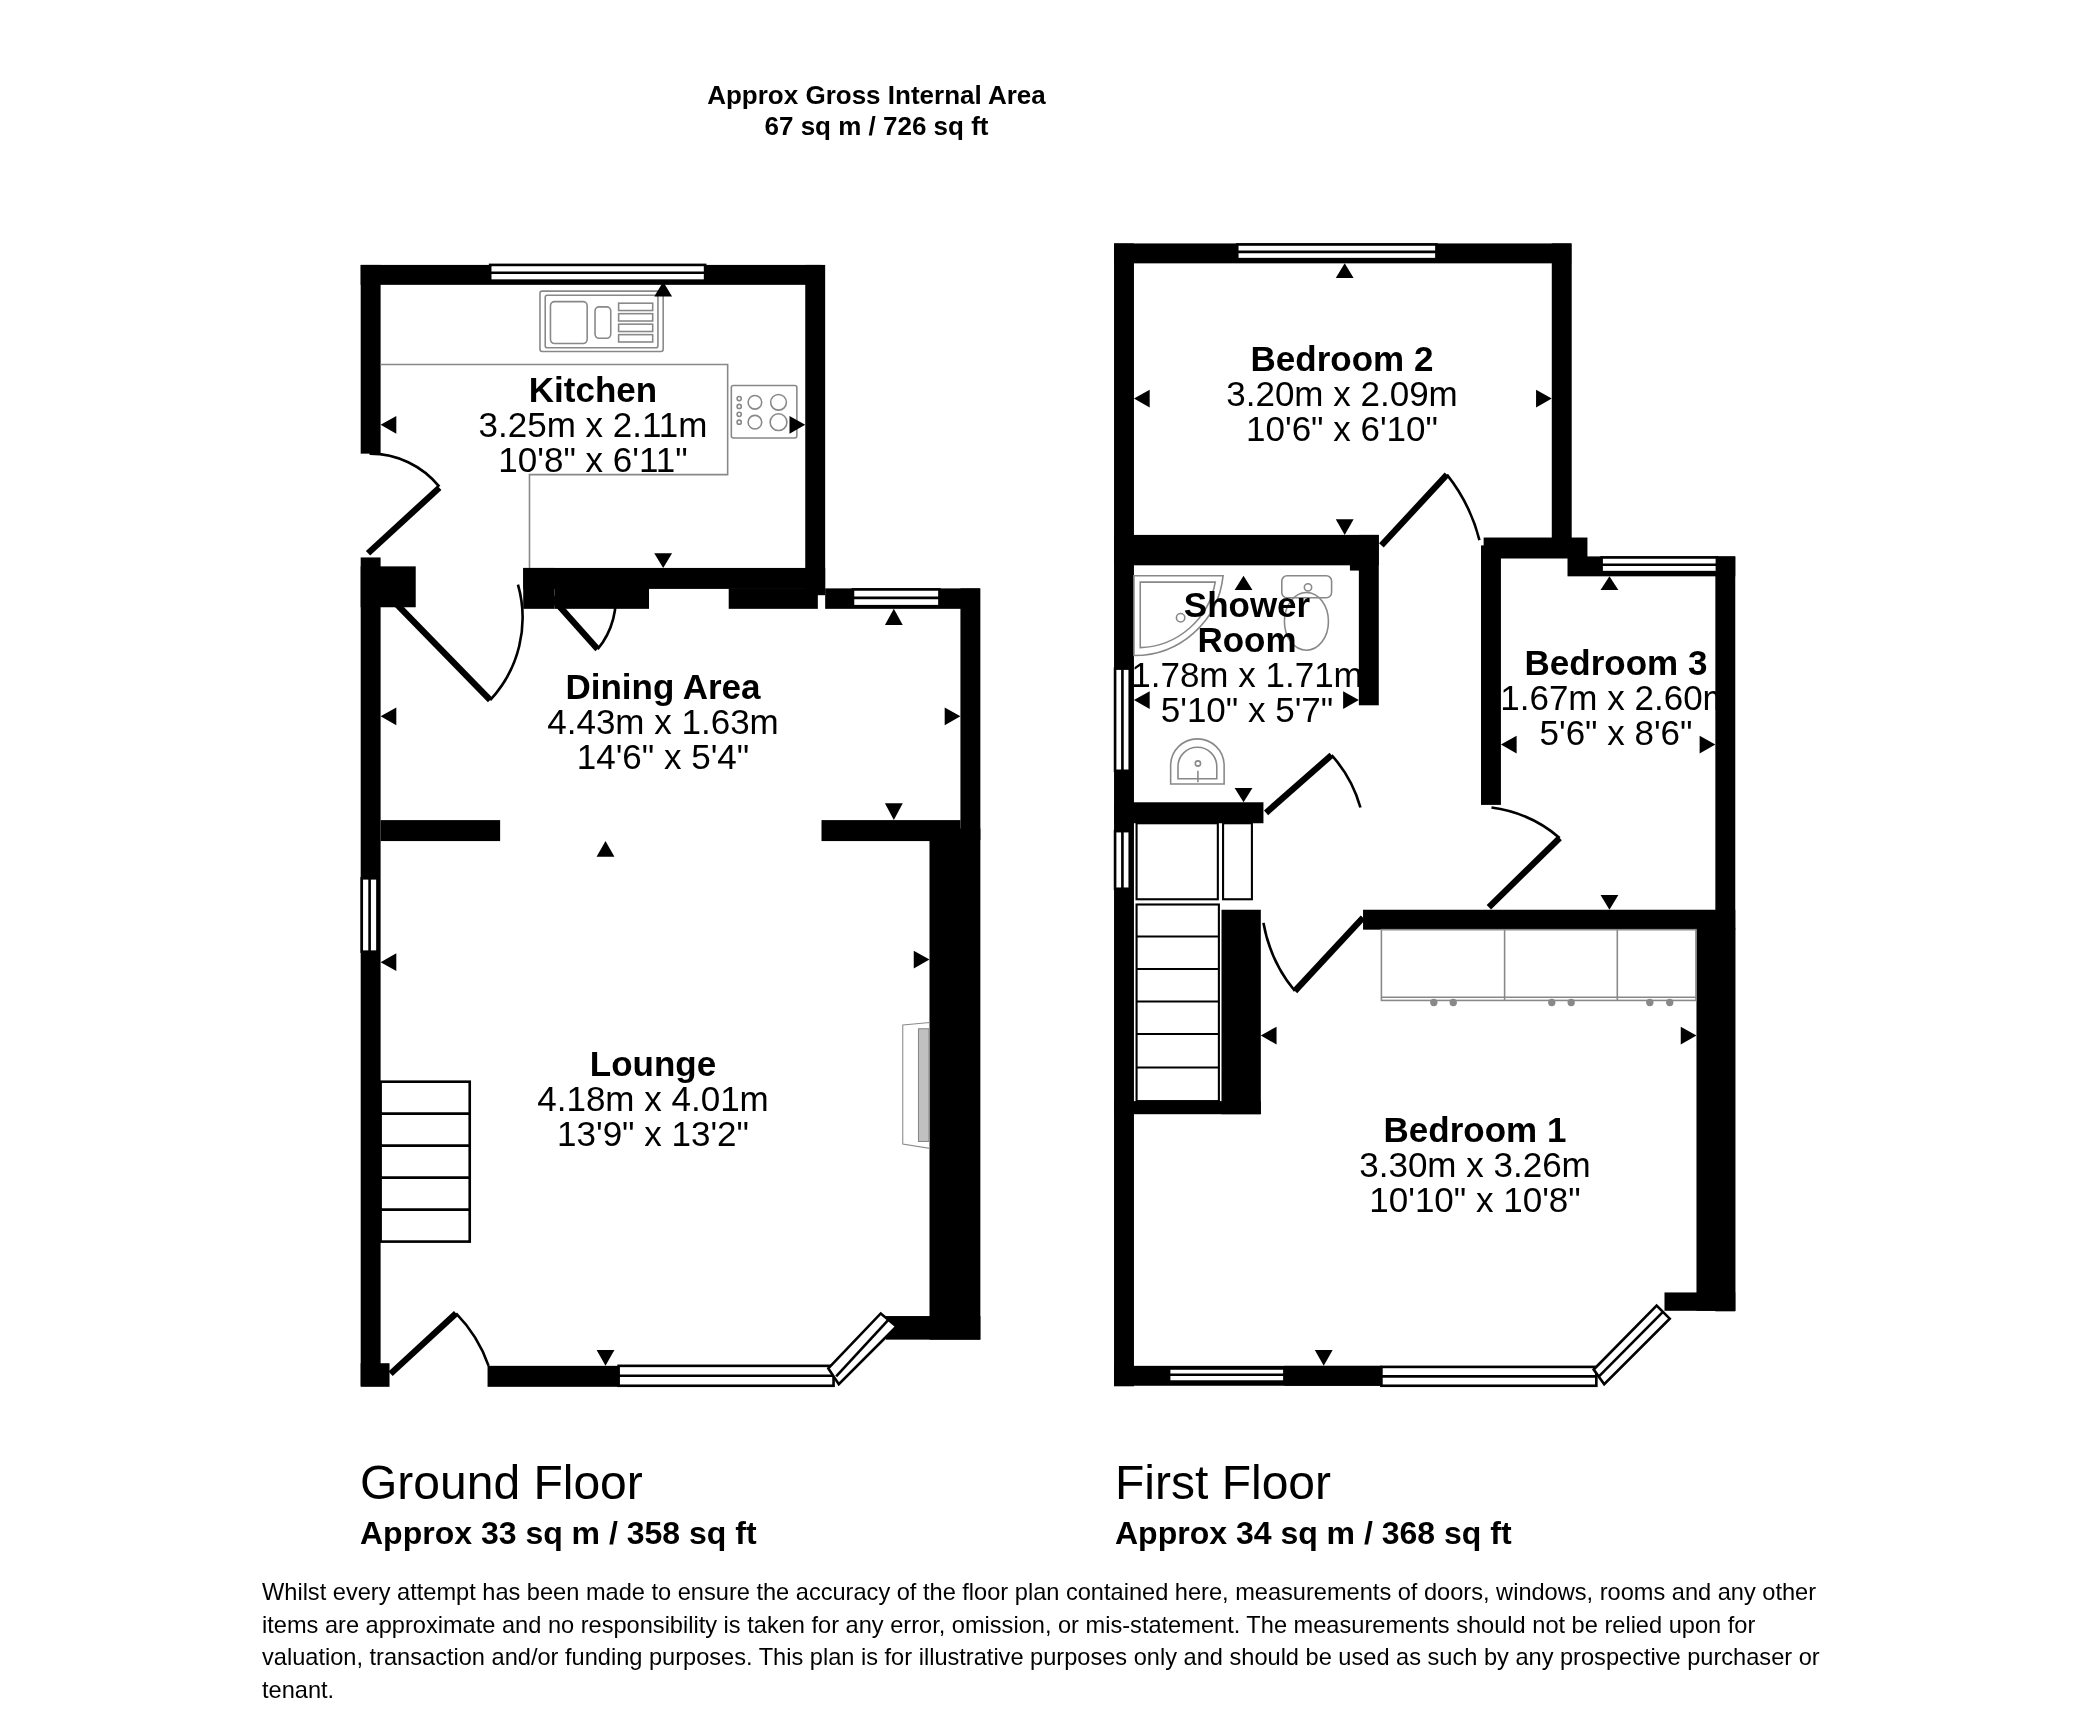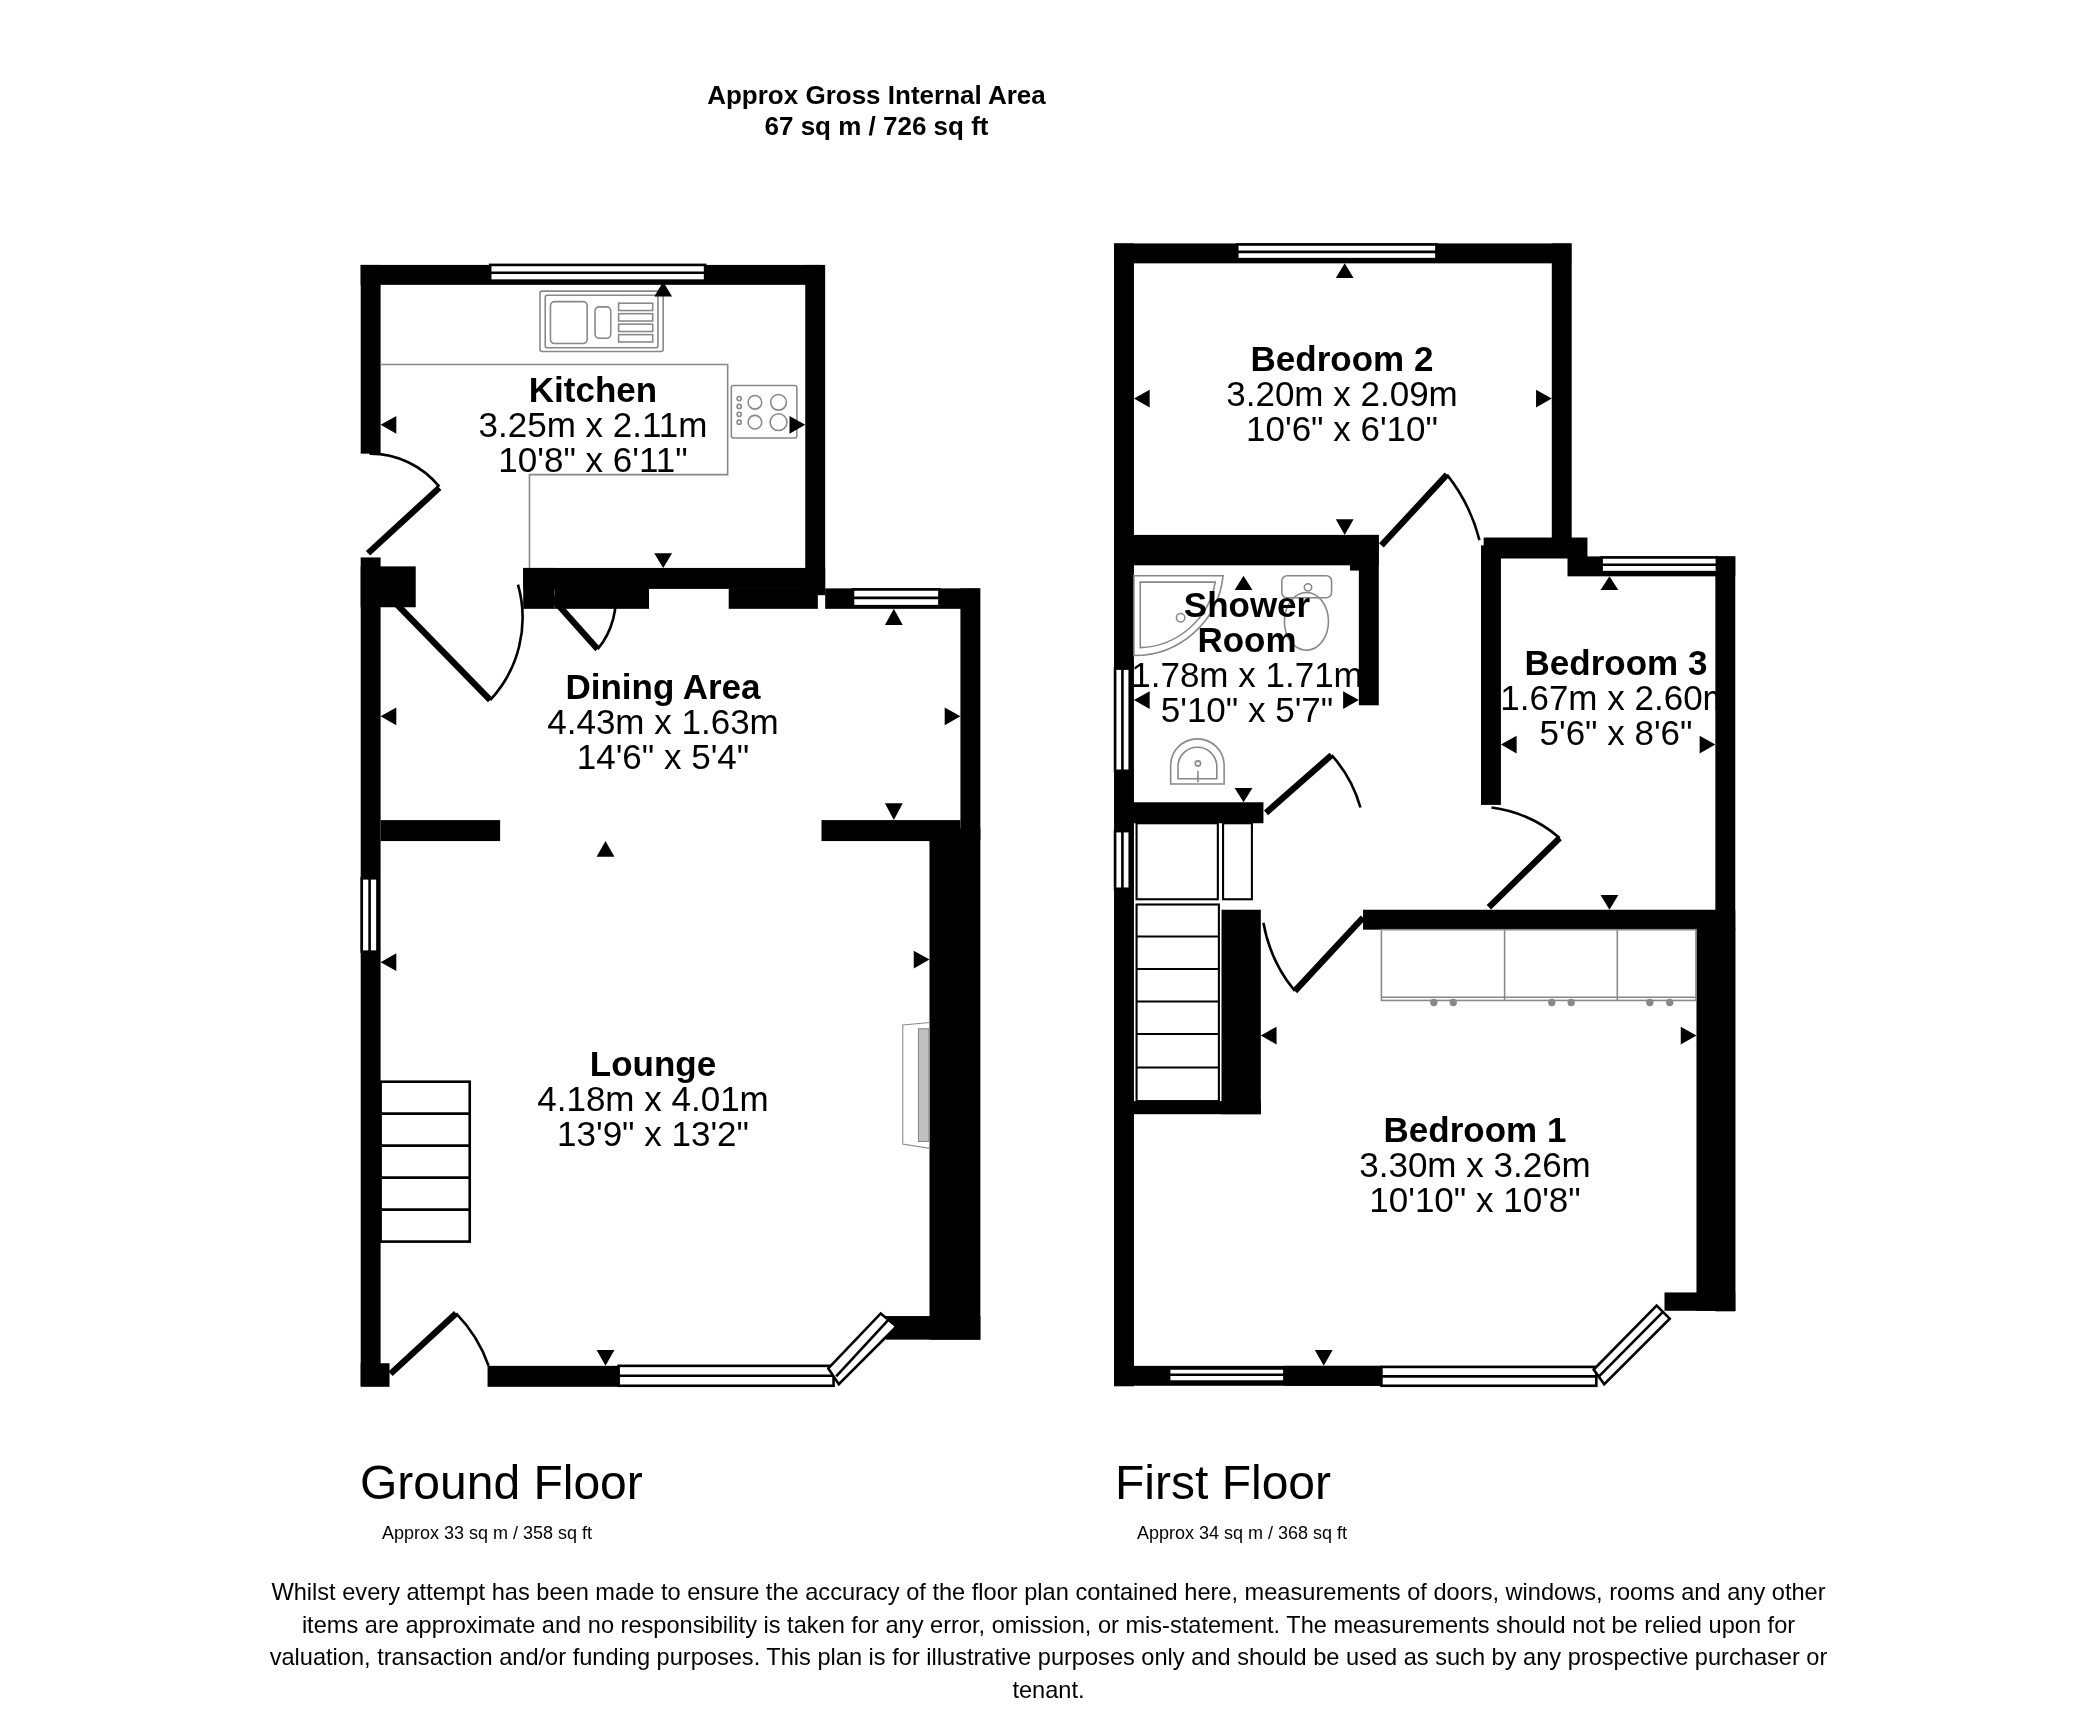--- a/index.html
+++ b/index.html
@@ -3,22 +3,22 @@
 <meta charset="utf-8">
 <style>
   html,body{margin:0;padding:0;background:#ffffff;}
   body{width:2097px;height:1733px;position:relative;overflow:hidden;font-family:"Liberation Sans",sans-serif;color:#000;}
   #plan{position:absolute;left:0;top:0;width:2097px;height:1733px;}
   .title{position:absolute;left:0;width:1753px;text-align:center;font-weight:bold;font-size:26px;line-height:30px;}
   .room-label{position:absolute;text-align:center;transform:translateX(-50%);white-space:nowrap;font-size:35px;line-height:35px;}
   .room-label .name{font-weight:bold;display:block;}
   .room-label .dim{display:block;}
   .floor-name{position:absolute;font-size:48px;line-height:45px;}
-  .floor-area{position:absolute;font-size:18px;font-weight:normal;line-height:30px;margin-left:22px;}
-  .disclaimer{position:absolute;left:262px;width:1573px;top:1576px;text-align:center;font-size:23.6px;line-height:32.5px;}
+  .floor-area{position:absolute;font-size:32px;font-weight:bold;line-height:30px;}
+  .disclaimer{position:absolute;left:262px;width:1573px;top:1576px;font-size:23.6px;line-height:32.5px;}
 </style>
 </head>
 <body>
 
 <div class="title" style="top:80px;">Approx Gross Internal Area</div>
 <div class="title" style="top:111px;">67 sq m / 726 sq ft</div>
 
 <svg id="plan" viewBox="0 0 4000 3305" xmlns="http://www.w3.org/2000/svg">
 
   <g>

